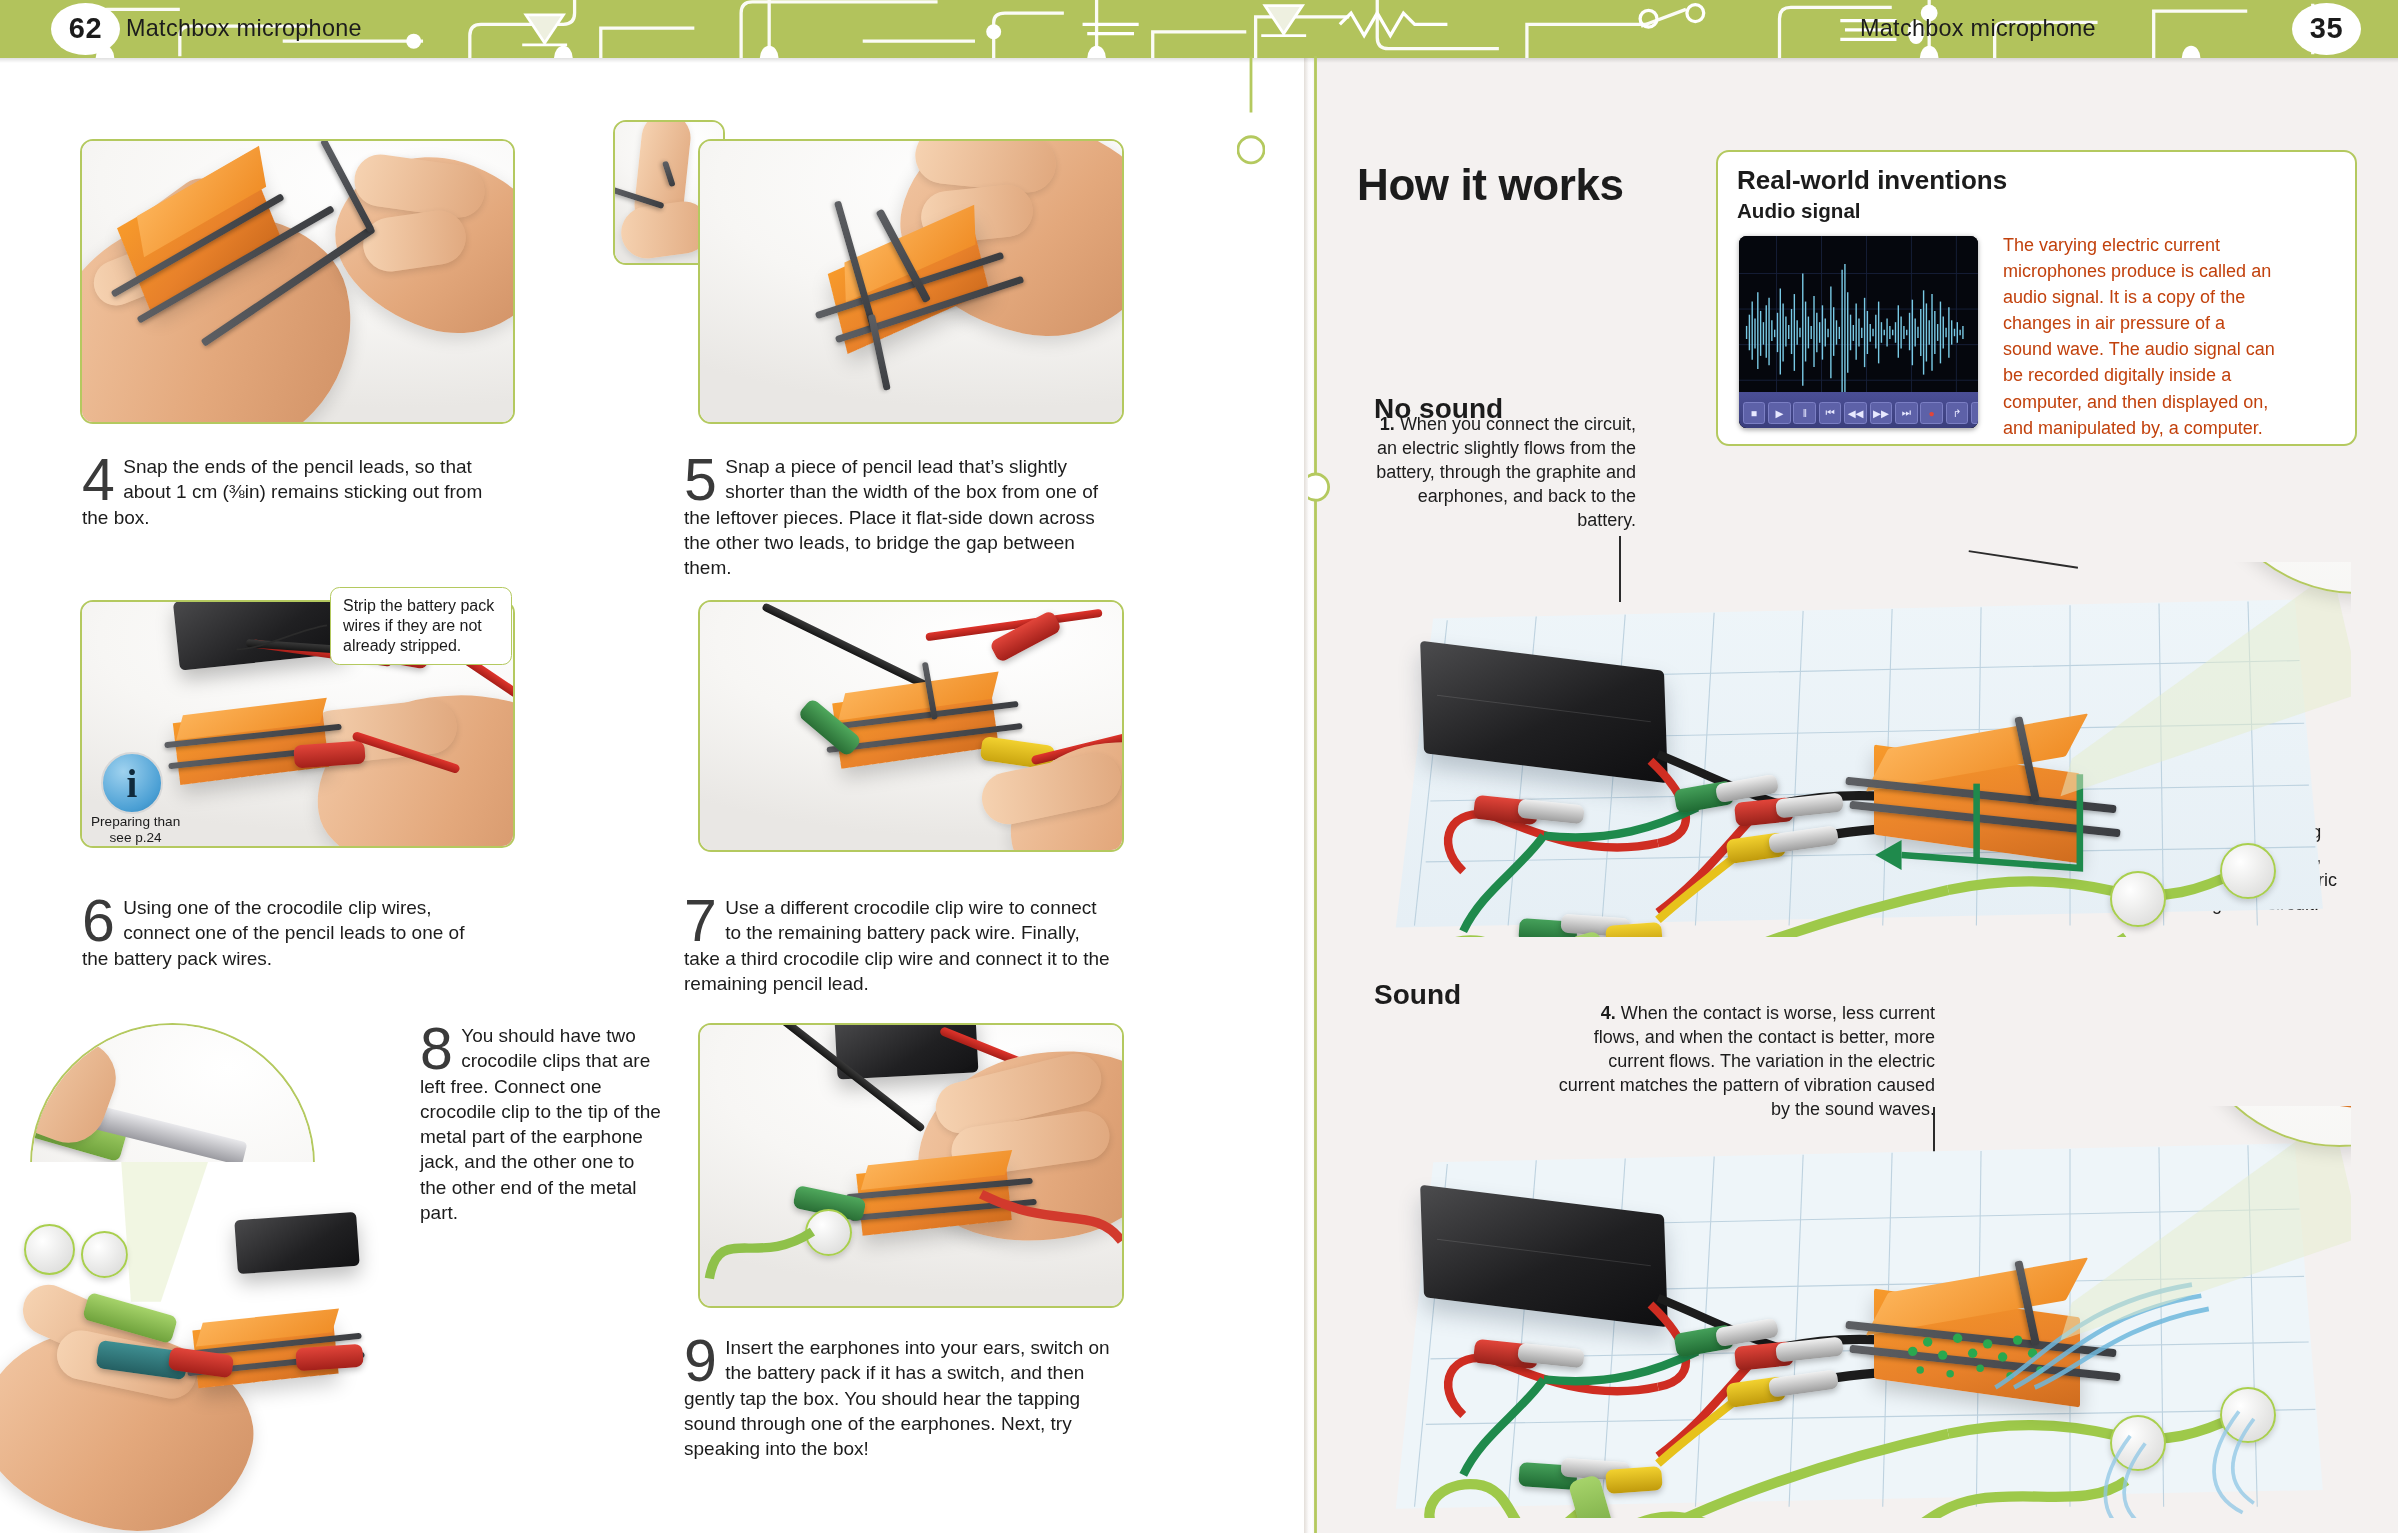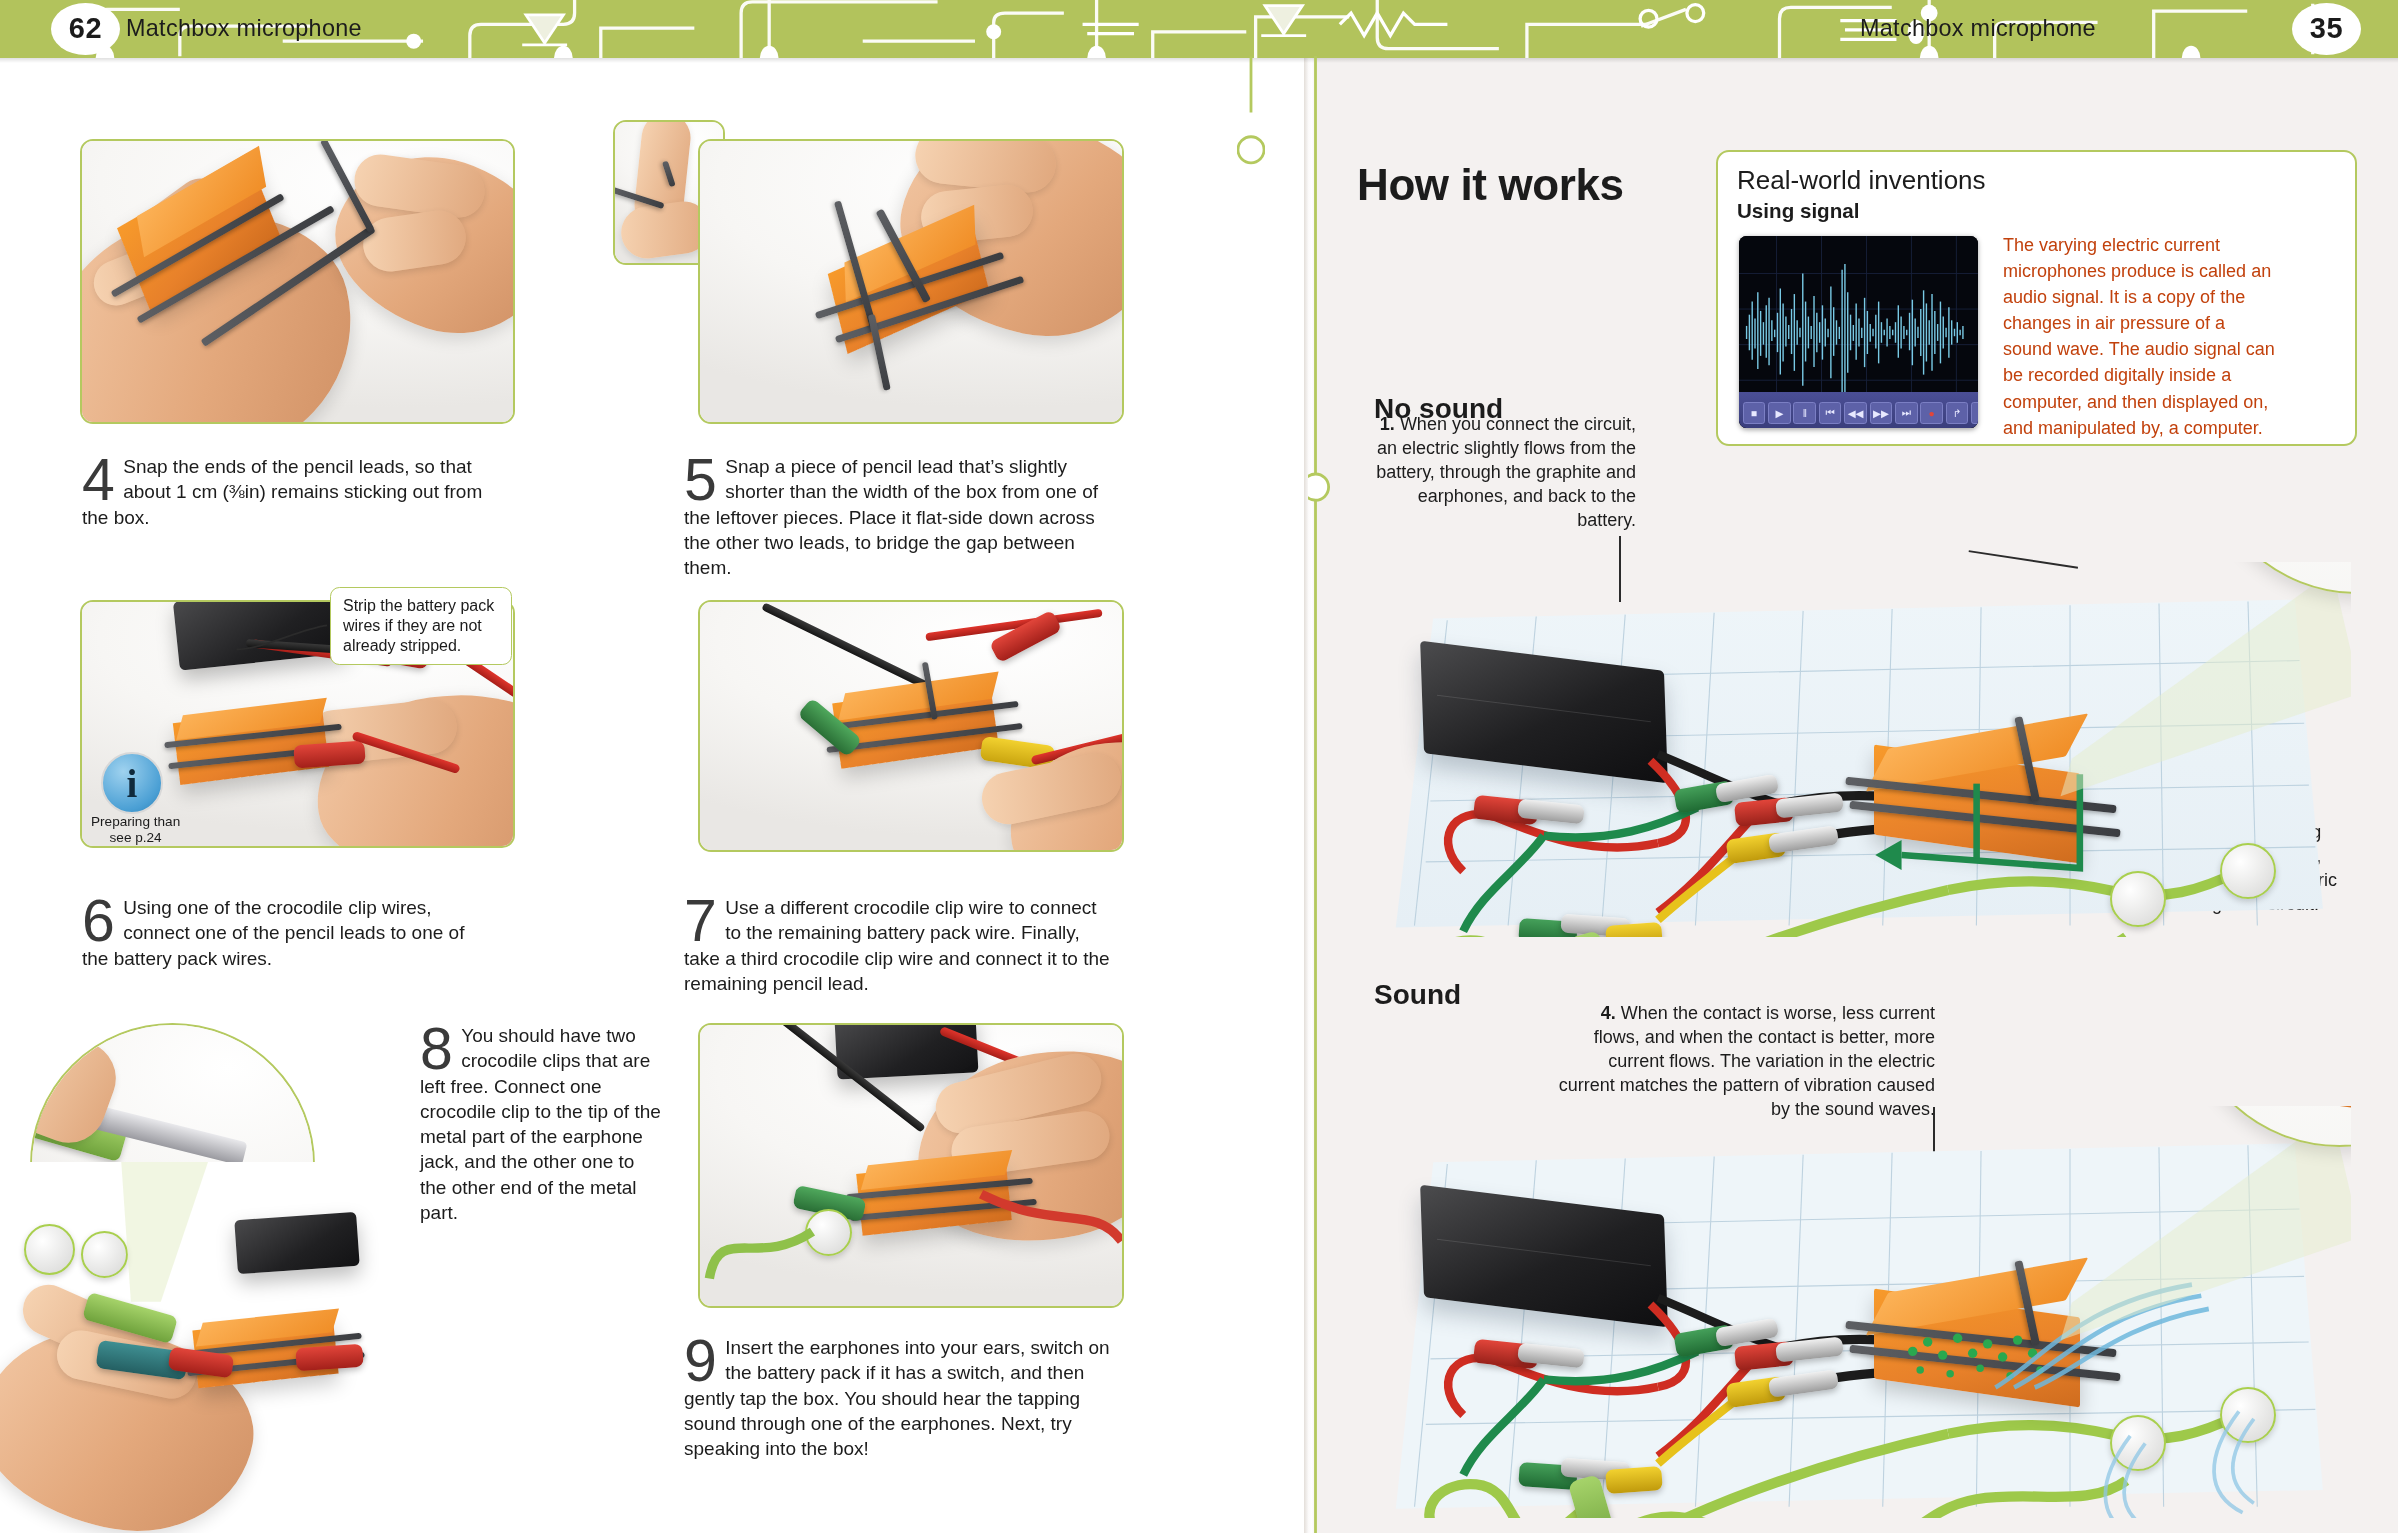--- a/index.html
+++ b/index.html
@@ -64,21 +64,21 @@
   .step{position:absolute;color:#1c1c1c;}
   .step .num{float:left;font-size:59px;line-height:.82;font-weight:400;margin:1.9px 8.4px 0 0;color:#3a3a3a;}
   .step .txt{font-size:19px;line-height:1.33;}
 
   
   .h1{position:absolute;font-size:44px;font-weight:bold;color:#1c1c1c;letter-spacing:-0.4px;}
   .h2{position:absolute;font-size:28px;font-weight:bold;color:#1c1c1c;}
   .body-t{position:absolute;font-size:19px;line-height:1.38;color:#1c1c1c;}
 
   .rw-box{position:absolute;background:#ffffff;border:2.3px solid #b4c95f;border-radius:13px;}
-  .rw-title{position:absolute;font-size:26px;font-weight:normal;color:#1c1c1c;}
+  .rw-title{position:absolute;font-size:26px;font-weight:bold;color:#1c1c1c;}
   .rw-sub{position:absolute;font-size:20.6px;font-weight:bold;color:#1c1c1c;}
   .rw-body{position:absolute;font-size:18px;line-height:1.45;color:#c2410c;width:276px;}
 
   .waveform{position:absolute;border-radius:7.5px;overflow:hidden;background:#05060b;
      box-shadow:0 1.9px 5.6px rgba(0,0,0,.35);}
   .wf-canvas{position:absolute;left:0;top:0;}
   .wf-bar{position:absolute;left:0;bottom:0;width:100%;height:36px;
      background:linear-gradient(180deg,#4b4f96,#3a3e7c);}
   .wf-btns{position:absolute;left:3.7px;bottom:3.7px;display:flex;gap:2.8px;}
   .wf-btn{width:20.6px;height:20.6px;border-radius:2.8px;background:#5d61a8;border:0.9px solid #7b7fc4;
@@ -392,21 +392,21 @@
     <span class="txt">Insert the earphones into your ears, switch on the battery pack if it has a switch, and then gently tap the box. You should hear the tapping sound through one of the earphones. Next, try speaking into the box!</span>
   </div>
 
   <h1 class="h1" style="left:1357px;top:131px;">How it works</h1>
 
   <h2 class="h2" style="left:1374px;top:370px;">No sound</h2>
   <h2 class="h2" style="left:1374px;top:956px;">Sound</h2>
 
   <div class="rw-box" style="left:1716px;top:150px;width:637px;height:292px;"></div>
   <div class="rw-title" style="left:1737px;top:165px;">Real-world inventions</div>
-  <div class="rw-sub" style="left:1737px;top:199px;">Using signal</div>
+  <div class="rw-sub" style="left:1737px;top:199px;">Audio signal</div>
 
   <div class="waveform" style="left:1739px;top:236px;width:239px;height:192px;">
     <svg class="wf-canvas" width="239" height="192" viewBox="0 0 255 205">
       <rect width="255" height="205" fill="#05070d"></rect>
       <g stroke="#17203a" stroke-width="1">
         <line x1="0" y1="40" x2="255" y2="40"></line>
           <line x1="0" y1="78" x2="255" y2="78"></line>
         <line x1="0" y1="116" x2="255" y2="116"></line>
           <line x1="0" y1="154" x2="255" y2="154"></line>
         <line x1="40" y1="0" x2="40" y2="205"></line>

